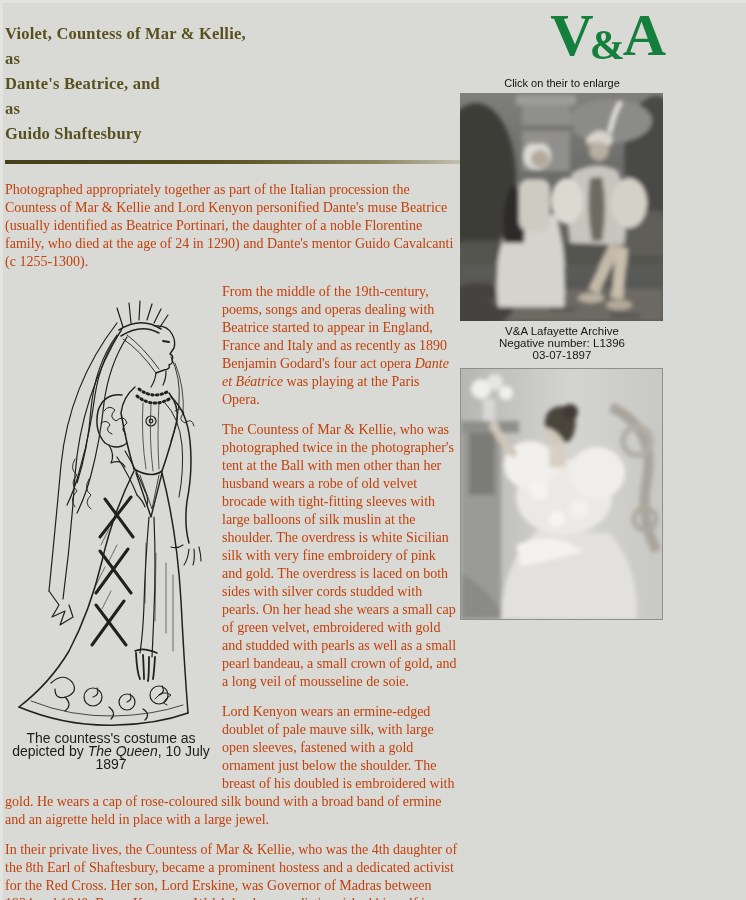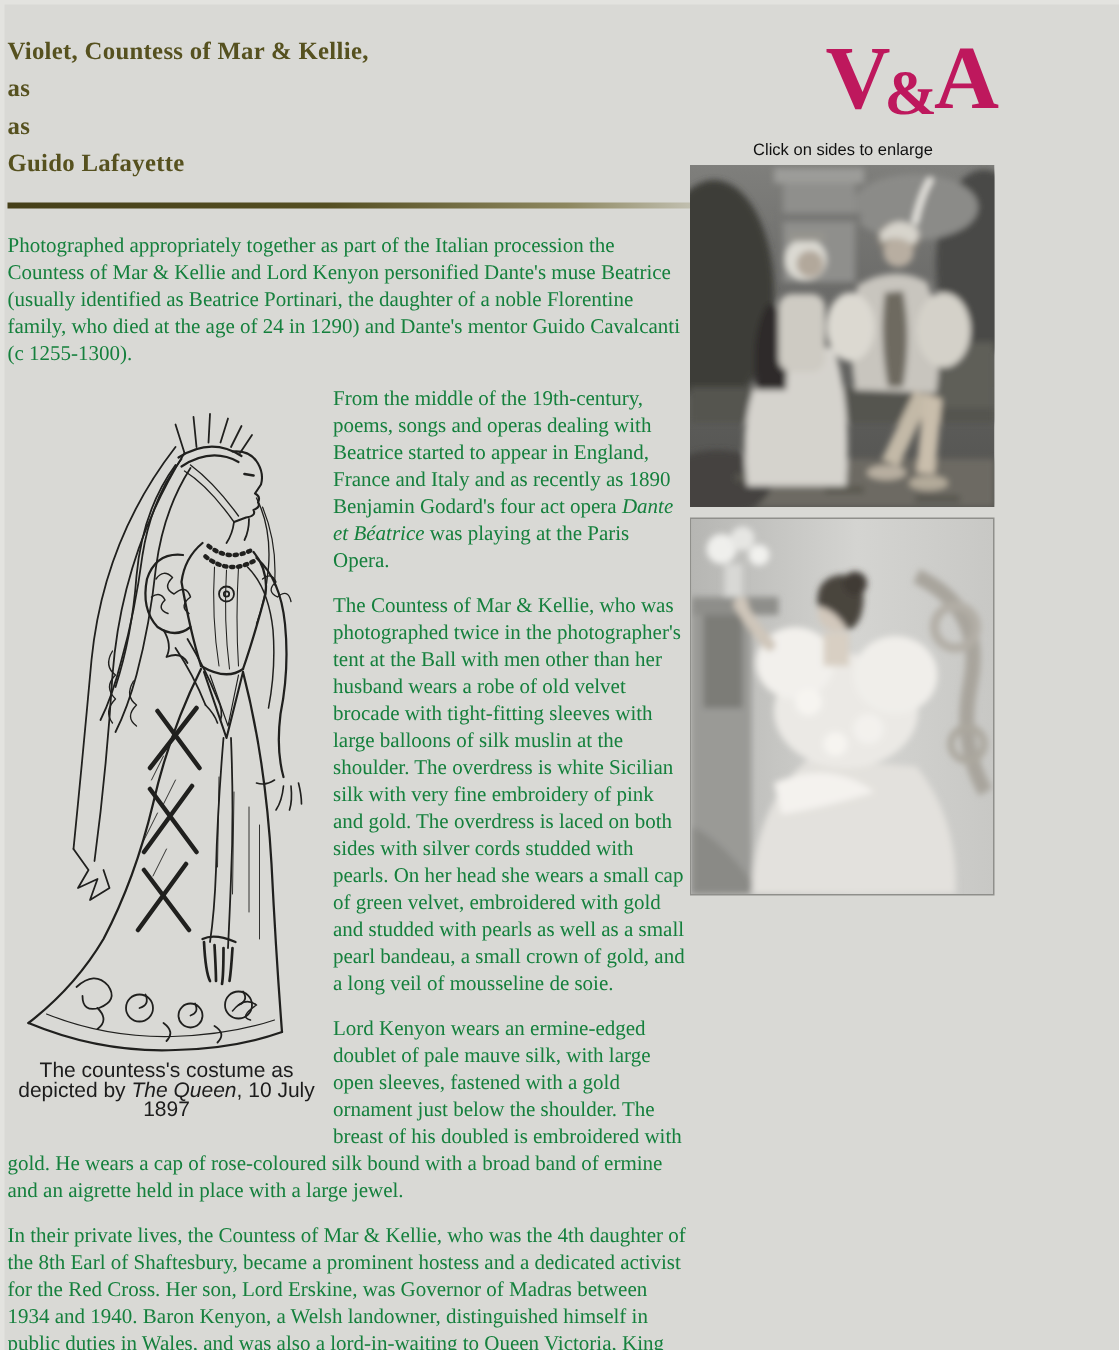--- a/index.html
+++ b/index.html
@@ -25,43 +25,43 @@
     letter-spacing:.2px;
   }
   .rule{
     height:4px;width:532px;margin-top:14px;
     background:linear-gradient(to right,#453f18 0%,#554f22 40%,#8d875f 70%,rgba(217,217,213,0) 93%);
   }
 
   
   .para{
     font-size:14px;line-height:18px;
-    color:#15803d;margin:12px 2px 0 0;
+    color:#c2410c;margin:12px 2px 0 0;
   }
   .para.first{margin-top:17px;}
 
   
   .engraving{
     float:left;width:212px;
     margin:28px 5px 8px 0;padding:0;
   }
   .engraving-svg{display:block;width:212px;height:430px;}
   .engraving figcaption{
     font-family:"Liberation Sans","DejaVu Sans",sans-serif;
     font-size:14px;line-height:13px;color:#1c1c1c;
     text-align:center;margin-top:3px;
   }
 
   
   .logo{
-    margin-top:19px;height:70px;
+    margin-top:2px;height:70px;
     text-align:right;padding-right:2px;
     font-family:"Liberation Serif","DejaVu Serif",serif;
     font-weight:bold;font-size:60px;line-height:66px;
-    color:#be185d;letter-spacing:-4px;
+    color:#15803d;letter-spacing:-4px;
     cursor:pointer;
   }
   .logo .amp{font-size:42px;vertical-align:-4px;letter-spacing:-2px;}
   .hint{
     font-family:"Liberation Sans","DejaVu Sans",sans-serif;
     font-size:11px;line-height:13px;color:#111;
     text-align:center;margin:5px 0 3px 0;
   }
   .photo{width:203px;cursor:pointer;line-height:0;}
   .photo svg{display:block;}
@@ -78,22 +78,23 @@
 <body>
 
 <div class="page">
   <div class="layout">
 
     <div class="main">
 
       <h1 class="title">
         <div>Violet, Countess of Mar &amp; Kellie,</div>
         <div>as</div>
+        <div>Dante's Beatrice, and</div>
         <div>as</div>
-        <div>Guido Lafayette</div>
+        <div>Guido Shaftesbury</div>
       </h1>
 
       <div class="rule"></div>
 
       <p class="para first">Photographed appropriately together as part of the Italian procession the Countess of Mar &amp; Kellie and Lord Kenyon personified Dante's muse Beatrice (usually identified as Beatrice Portinari, the daughter of a noble Florentine family, who died at the age of 24 in 1290) and Dante's mentor Guido Cavalcanti (c 1255-1300).</p>
 
       <figure class="engraving">
         <svg class="engraving-svg" viewBox="0 0 212 430" xmlns="http://www.w3.org/2000/svg">
           <g stroke="#20201e" fill="none" stroke-width="1.2" stroke-linecap="round" stroke-linejoin="round">
 
@@ -180,21 +181,21 @@
 
       <p class="para">Lord Kenyon wears an ermine-edged doublet of pale mauve silk, with large open sleeves, fastened with a gold ornament just below the shoulder. The breast of his doubled is embroidered with gold. He wears a cap of rose-coloured silk bound with a broad band of ermine and an aigrette held in place with a large jewel.</p>
 
       <p class="para">In their private lives, the Countess of Mar &amp; Kellie, who was the 4th daughter of the 8th Earl of Shaftesbury, became a prominent hostess and a dedicated activist for the Red Cross. Her son, Lord Erskine, was Governor of Madras between 1934 and 1940. Baron Kenyon, a Welsh landowner, distinguished himself in public duties in Wales, and was also a lord-in-waiting to Queen Victoria, King Edward VII and George V.</p>
     </div>
 
     <div class="aside">
 
       <div class="logo"><span>V</span><span class="amp">&amp;</span><span>A</span></div>
 
-      <div class="hint">Click on sides to enlarge</div>
+      <div class="hint">Click on their to enlarge</div>
 
       <div class="photo p1">
         <svg viewBox="0 0 203 228" width="203" height="228" xmlns="http://www.w3.org/2000/svg">
           <defs>
             <filter id="b1" x="-10%" y="-10%" width="120%" height="120%">
                 <feGaussianBlur stdDeviation="2.3"></feGaussianBlur>
               </filter>
             <linearGradient id="pg1" x1="0" y1="0" x2="0" y2="1">
               <stop offset="0" stop-color="#7f7f7c"></stop>
                 <stop offset="0.5" stop-color="#646462"></stop>
@@ -233,20 +234,25 @@
             <path d="M126 46 Q138 31 152 43 Q154 51 148 53 Q138 45 128 52 Z" fill="#d7d4cc"></path>
             <path d="M150 38 Q154 20 160 10" stroke="#edebe5" stroke-width="4" fill="none" stroke-linecap="round"></path>
             <path d="M150 150 L128 196 L139 201 L160 156 Z" fill="#c3b9a7"></path>
             <path d="M156 152 L151 205 L163 206 L168 156 Z" fill="#c9beac"></path>
             <ellipse cx="131" cy="205" rx="13" ry="5" fill="#b8afa0"></ellipse>
             <ellipse cx="159" cy="212" rx="13" ry="5" fill="#b3aa9a"></ellipse>
           </g>
         </svg>
       </div>
 
+      <div class="caption cap1">
+        <div>V&amp;A Lafayette Archive</div>
+        <div>Negative number: L1396</div>
+        <div>03-07-1897</div>
+      </div>
 
       <div class="photo p2">
         <svg viewBox="0 0 201 250" width="201" height="250" xmlns="http://www.w3.org/2000/svg">
           <defs>
             <filter id="b2" x="-10%" y="-10%" width="120%" height="120%">
                 <feGaussianBlur stdDeviation="2"></feGaussianBlur>
               </filter>
             <linearGradient id="pg2" x1="0" y1="0" x2="1" y2="0">
               <stop offset="0" stop-color="#b6b6b3"></stop>
                 <stop offset="0.55" stop-color="#d4d4d1"></stop>

